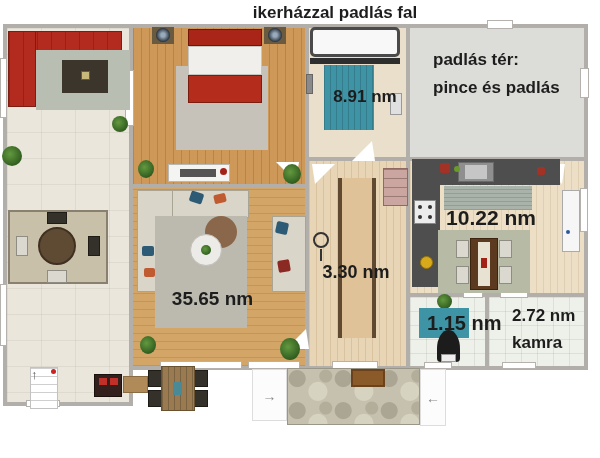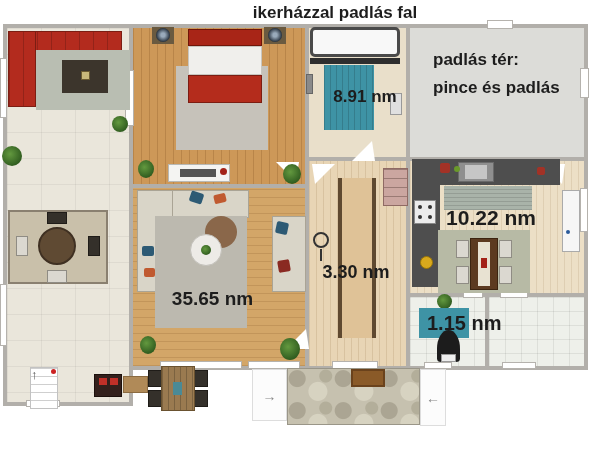--- a/index.html
+++ b/index.html
@@ -193,14 +193,18 @@
   </div>
   <div class="lbl ctr" style="left:325px;top:87px;width:80px;font-size:17px;">8.91 nm</div>
   <div class="lbl" style="left:433px;top:46px;font-size:17px;line-height:28px;font-weight:600;">
     <span style="display:block;">padlás tér:</span>
     <span style="display:block;">pince és padlás</span>
   </div>
   <div class="lbl ctr" style="left:165px;top:288px;width:95px;font-size:19px;">35.65 nm</div>
   <div class="lbl ctr" style="left:314px;top:262px;width:84px;font-size:18px;">3.30 nm</div>
   <div class="lbl ctr" style="left:440px;top:206px;width:102px;font-size:21px;">10.22 nm</div>
   <div class="lbl ctr" style="left:411px;top:312px;width:72px;font-size:20px;margin-left:16px;">1.15 nm</div>
+  <div class="lbl" style="left:512px;top:302px;font-size:17px;line-height:27px;">
+    <span style="display:block;">2.72 nm</span>
+    <span style="display:block;">kamra</span>
+  </div>
 
 </div>
 
 </body></html>

